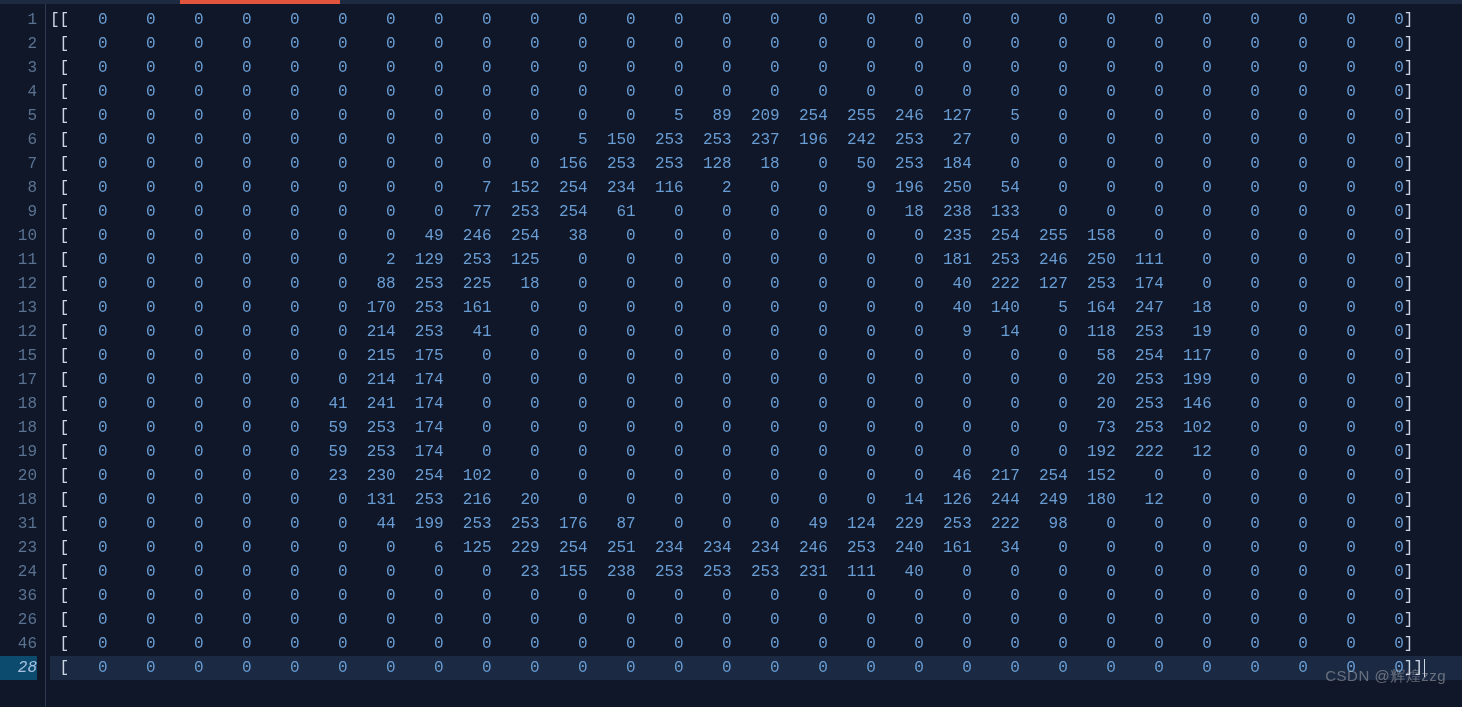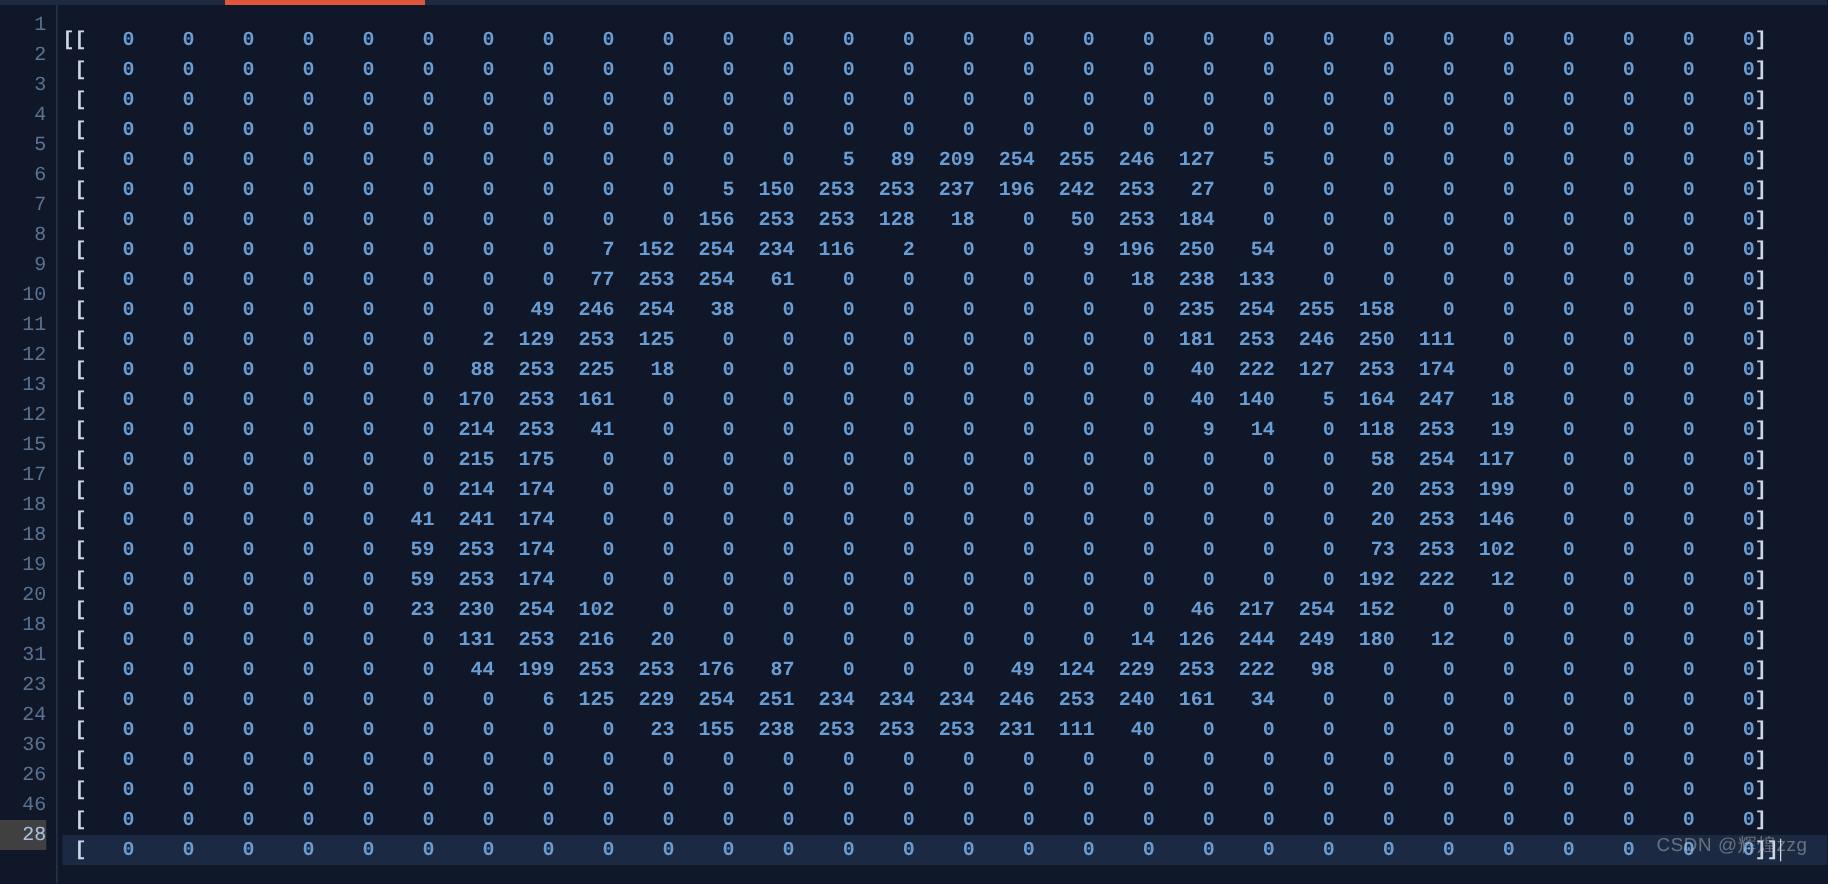--- a/index.html
+++ b/index.html
@@ -39,30 +39,30 @@
     user-select: none;
     border-right: 1px solid #2b3a52;
   }
   .gutter .ln {
     height: 24px;
     line-height: 24px;
     font-size: 16px;
   }
   .gutter .ln.current {
     color: #a8c1e0;
-    background: #404040;
+    background: #0c4a6e;
+    font-style: italic;
   }
   .code {
     flex: 1;
-    padding-top: 16px;
+    padding-top: 4px;
     padding-left: 4px;
     color: #6a9dd3;
     white-space: pre;
     position: relative;
-    font-weight: bold;
   }
   .row {
     height: 24px;
     line-height: 24px;
   }
   .row.current {
     background: #1b2942;
   }
   .punct { color: #cdd6e3; }
   .cursor {

